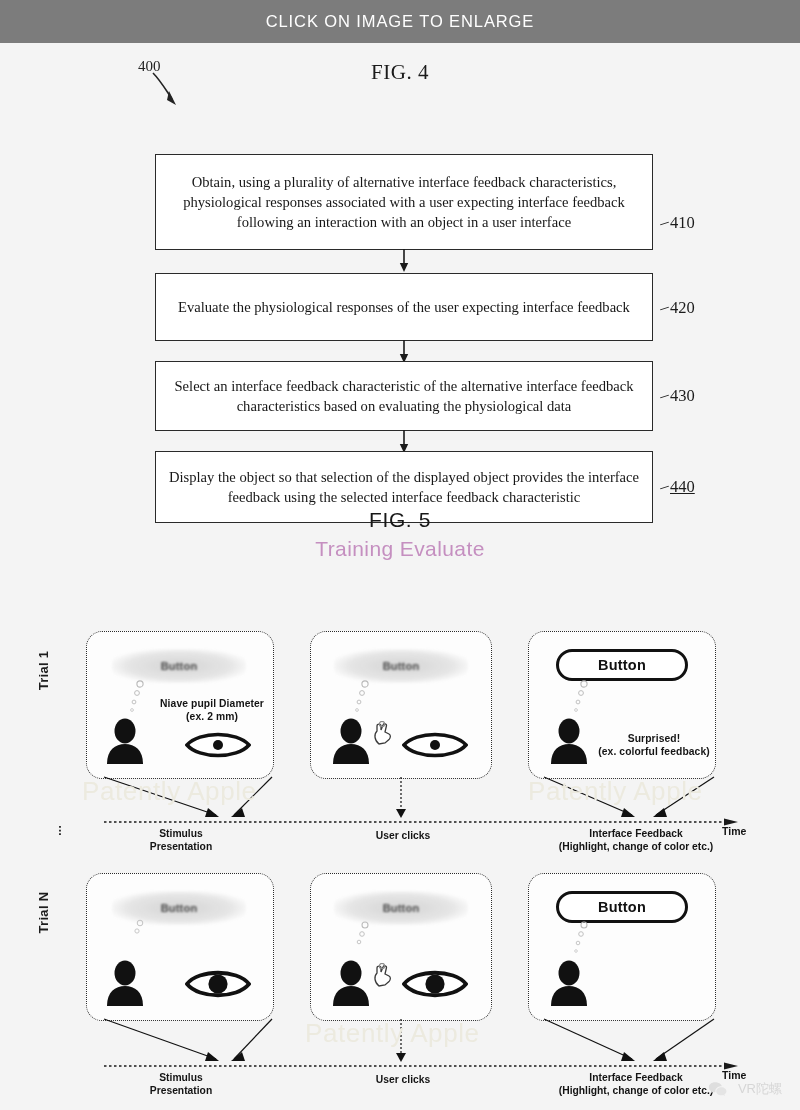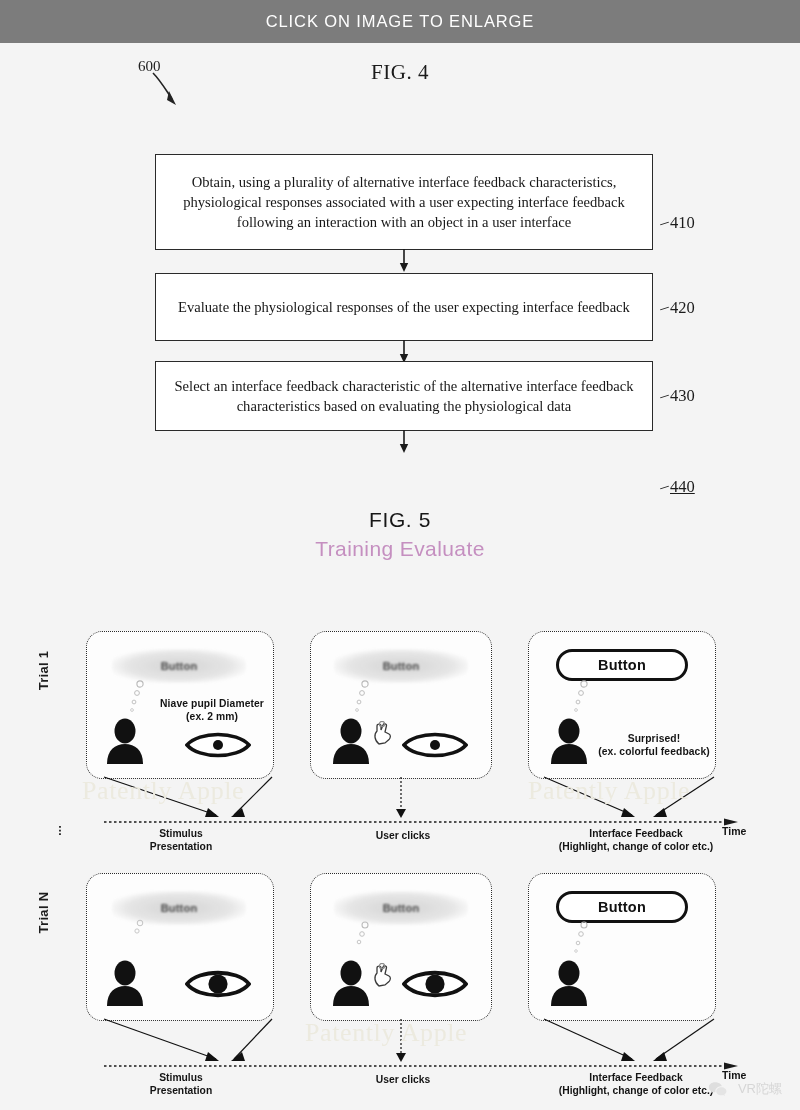--- a/index.html
+++ b/index.html
@@ -269,21 +269,21 @@
     text-align: center;
   }
 
   .leader {
     position: absolute;
   }
 
   
   .wm {
     position: absolute;
-    font-family: Liberation Serif, serif;
+    font-family: Liberation Sans, sans-serif;
     font-size: 26px;
     color: #eceadf;
     letter-spacing: 0.6px;
     white-space: nowrap;
   }
   .wm1 { left: 82px;  top: 733px; }
   .wm2 { left: 528px; top: 733px; }
   .wm3 { left: 305px; top: 975px; }
 
   
@@ -303,21 +303,21 @@
 <body>
 
 <div class="banner">
   <span>CLICK ON IMAGE TO ENLARGE</span>
 </div>
 
 <div class="sheet">
 
   <div class="fig4-title">FIG. 4</div>
 
-  <div class="ref400">600</div>
+  <div class="ref400">400</div>
   <svg class="ref400-arrow" viewBox="0 0 34 36">
     <path d="M3 2 C10 9, 14 16, 22 28" stroke="#222" stroke-width="1.6" fill="none"></path>
     <path d="M19 20 L26 34 L17 29 Z" fill="#222"></path>
   </svg>
 
   <div class="flowbox fb1">
     <span>Obtain, using a plurality of alternative interface feedback characteristics, physiological responses associated with a user expecting interface feedback following an interaction with an object in a user interface</span>
   </div>
   <svg class="flow-arrow fa1" viewBox="0 0 10 24">
     <line x1="5" y1="0" x2="5" y2="16" stroke="#1a1a1a" stroke-width="1.6"></line>
@@ -333,20 +333,23 @@
   </svg>
 
   <div class="flowbox fb3">
     <span>Select an interface feedback characteristic of the alternative interface feedback characteristics based on evaluating the physiological data</span>
   </div>
   <svg class="flow-arrow fa3" viewBox="0 0 10 24">
     <line x1="5" y1="0" x2="5" y2="16" stroke="#1a1a1a" stroke-width="1.6"></line>
     <path d="M0.8 14 L9.2 14 L5 23 Z" fill="#1a1a1a"></path>
   </svg>
 
+  <div class="flowbox fb4">
+    <span>Display the object so that selection of the displayed object provides the interface feedback using the selected interface feedback characteristic</span>
+  </div>
 
   <div class="reftag rt1"><span class="hook"></span><span>410</span></div>
   <div class="reftag rt2"><span class="hook"></span><span>420</span></div>
   <div class="reftag rt3"><span class="hook"></span><span>430</span></div>
   <div class="reftag rt4"><span class="hook"></span><span>440</span></div>
 
   <div class="fig5-title">FIG. 5</div>
   <div class="fig5-sub">Training Evaluate</div>
 
   <div class="trial-label trial1-label">Trial 1</div>

